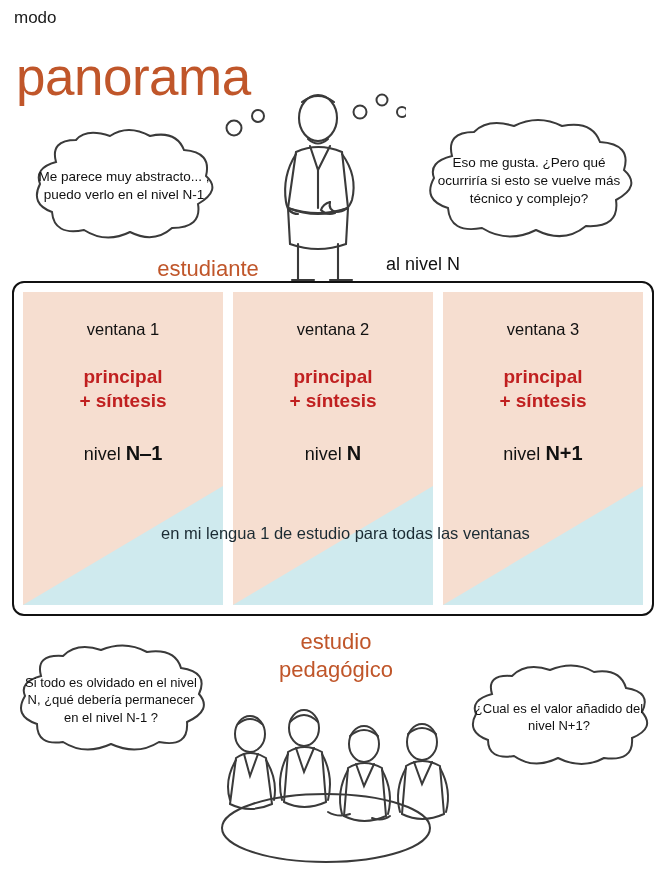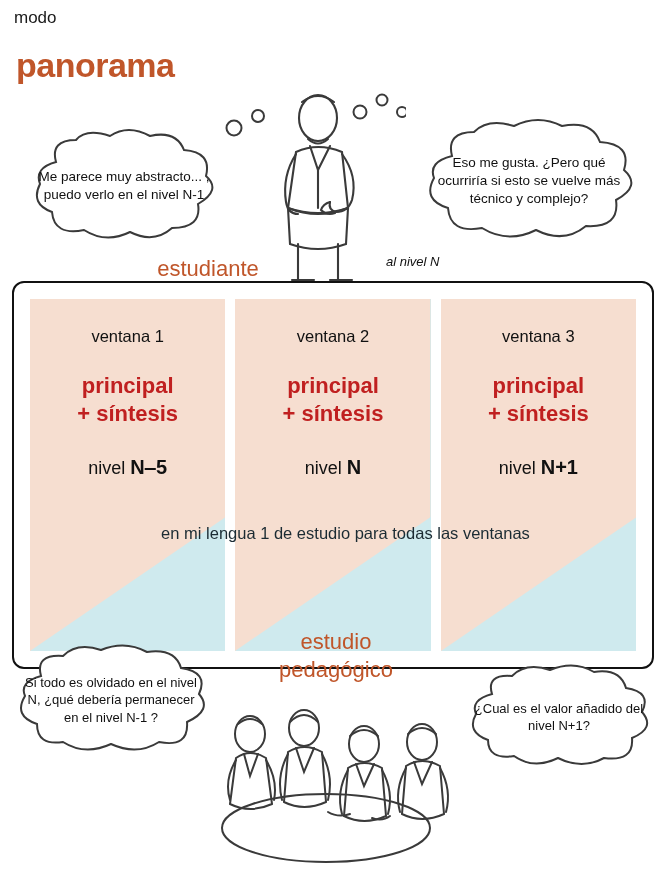--- a/index.html
+++ b/index.html
@@ -20,22 +20,22 @@
   
   .modo-label {
     position: absolute;
     left: 14px; top: 8px;
     font-size: 17px;
     color: #1a1a1a;
   }
   .title {
     position: absolute;
     left: 16px; top: 46px;
-    font-size: 34px;
-    font-weight: bold;
+    font-size: 53px;
+    font-weight: normal;
     color: #c0562a;
     letter-spacing: -0.5px;
   }
 
   
   .bubble {
     position: absolute;
     display: flex;
     align-items: center;
     justify-content: center;
@@ -69,34 +69,33 @@
     text-align: center;
   }
   #label-estudiante { left: 140px; top: 256px; width: 136px; }
   #label-equipo {
     left: 246px; top: 628px; width: 180px;
     line-height: 1.25;
   }
   #label-alnivel {
     position: absolute;
     left: 386px; top: 254px;
-    font-size: 13px;
+    font-size: 18px;
     color: #111;
-    font-style: italic;
   }
 
   
   #panel {
     position: absolute;
     left: 12px; top: 281px;
-    width: 642px; height: 388px;
+    width: 642px; height: 335px;
     border: 2.5px solid #111;
     border-radius: 12px;
     background: #ffffff;
-    padding: 16px;
+    padding: 9px;
     display: flex;
     gap: 10px;
   }
   .window {
     position: relative;
     flex: 1 1 0;
     overflow: hidden;
     background: #cfeaee;
   }
   .window .diag {
@@ -112,21 +111,21 @@
     flex-direction: column;
     align-items: center;
     padding-top: 28px;
   }
   .w-title {
     font-size: 16.5px;
     color: #111;
     margin-bottom: 26px;
   }
   .w-main {
-    font-size: 22px;
+    font-size: 19px;
     font-weight: bold;
     color: #c02020;
     text-align: center;
     line-height: 1.28;
     margin-bottom: 28px;
   }
   .w-level {
     font-size: 18px;
     color: #111;
   }
@@ -228,21 +227,21 @@
         <polygon points="0,0 100,0 100,62 0,100" fill="#f6ded0"></polygon>
       </svg>
       <div class="wcontent">
         <div class="w-title">ventana 1</div>
         <div class="w-main">
           <span>principal</span><br>
           <span>+ síntesis</span>
         </div>
         <div class="w-level">
           <span>nivel</span>
-          <b>N‒5</b>
+          <b>N‒1</b>
         </div>
       </div>
     </div>
 
     <div class="window">
       <svg class="diag" viewBox="0 0 100 100" preserveAspectRatio="none">
         <polygon points="0,0 100,0 100,62 0,100" fill="#f6ded0"></polygon>
       </svg>
       <div class="wcontent">
         <div class="w-title">ventana 2</div>

